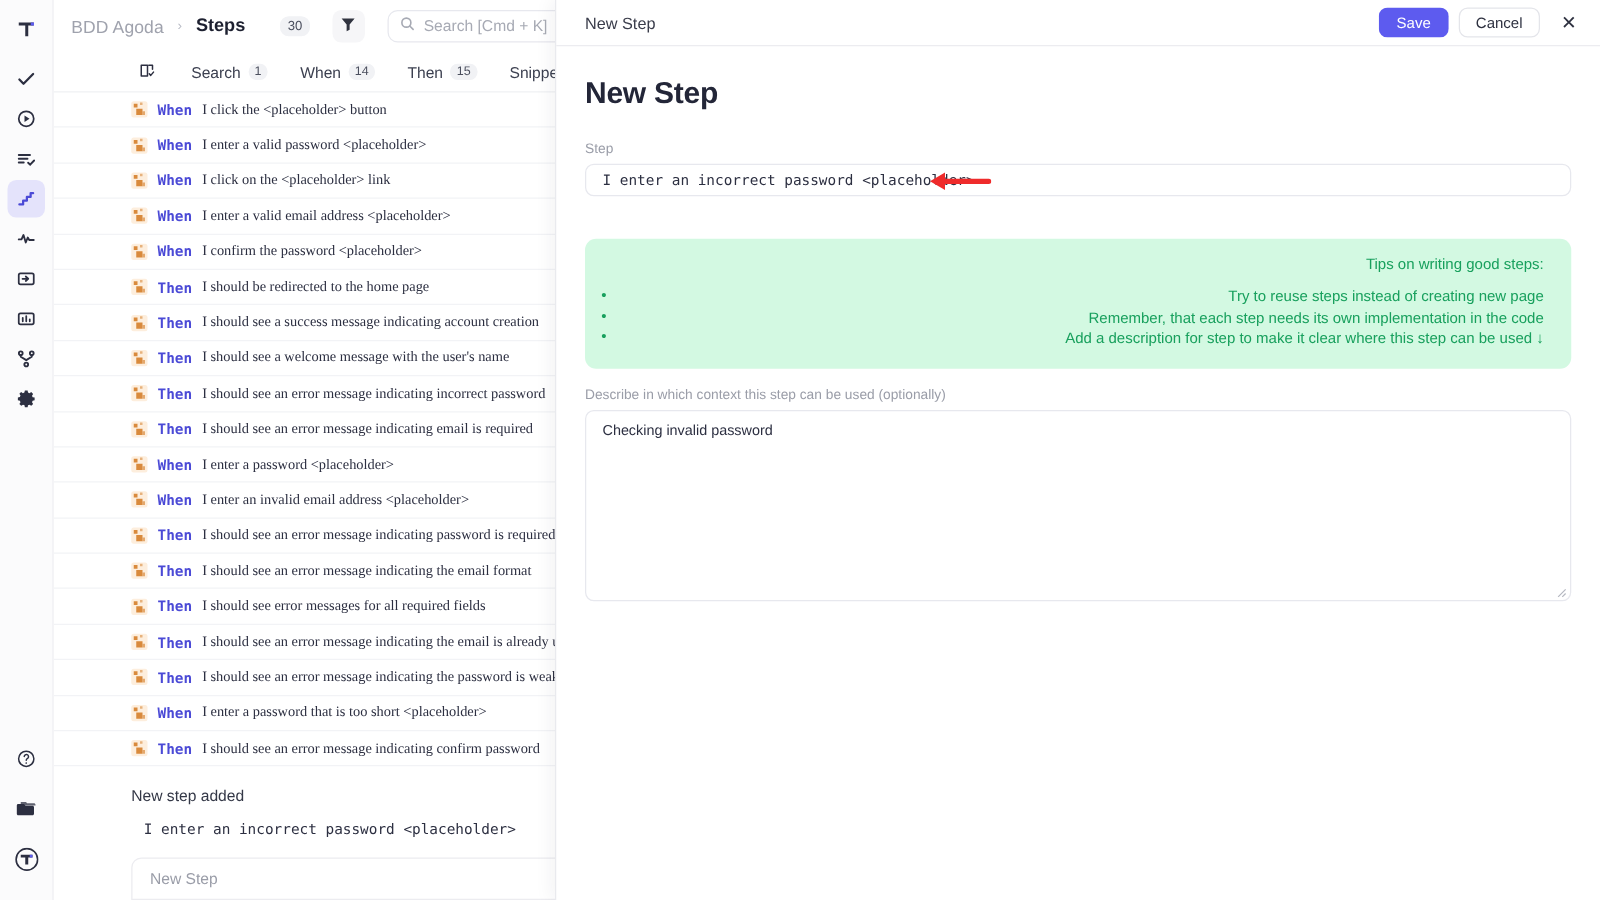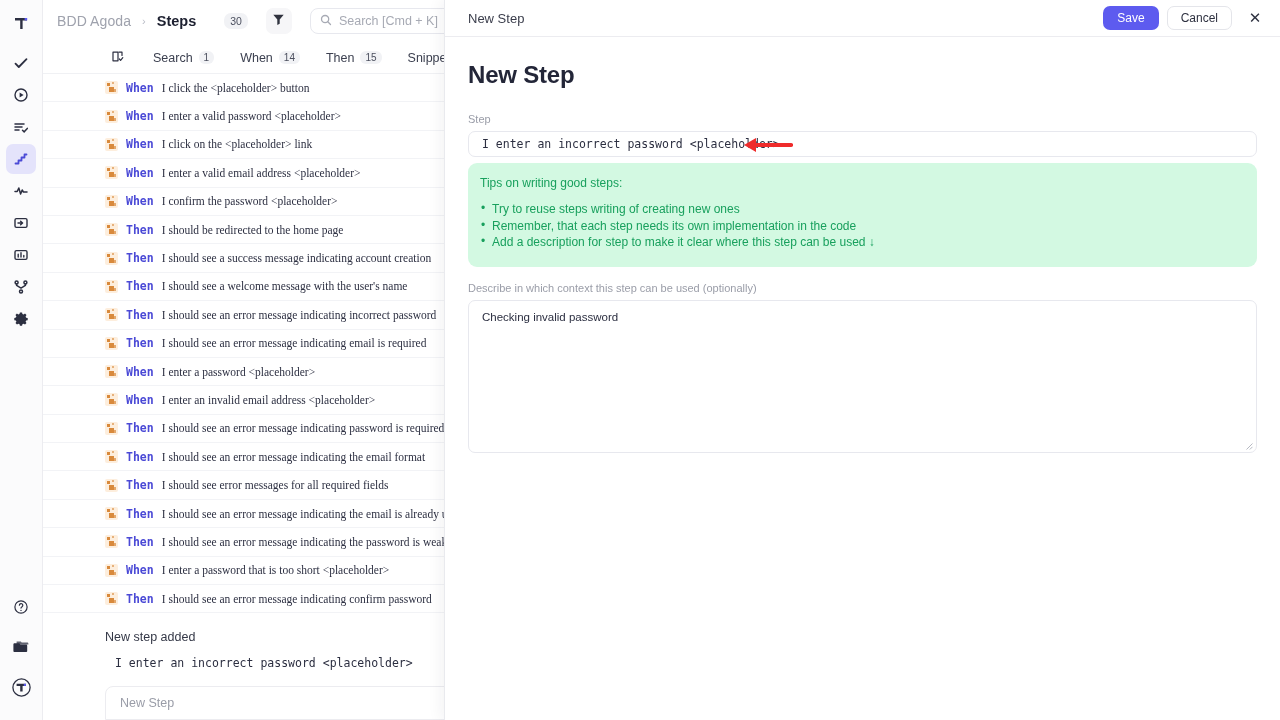--- a/index.html
+++ b/index.html
@@ -178,23 +178,24 @@
     display: flex; align-items: center; padding: 0 13px;
     position: relative; background: #fff;
   }
   .step-input .val {
     font-family: "DejaVu Sans Mono", monospace;
     font-size: 11.5px; color: #2c2f41;
   }
   .arrow-annot { position: absolute; left: 272px; top: 1px; }
 
   .tips {
-    margin-top: 6px;
+    margin-top: 34px;
     background: #d3f9e2; border-radius: 9px;
     padding: 13px 22px 16px 12px;
+    text-align: right;
   }
   .tips-title { font-size: 12px; color: #18a05d; margin-bottom: 11px; }
   .tips li {
     list-style: none; font-size: 12px; color: #18a05d;
     line-height: 16.7px; position: relative; padding-left: 12px;
   }
   .tips li::before {
     content: "•"; position: absolute; left: 1px; top: -1px;
   }
 
@@ -588,21 +589,21 @@
           <svg width="52" height="24" viewBox="0 0 52 24">
               <path d="M50 12H10" stroke="#ef2b2b" stroke-width="4.2" stroke-linecap="round"></path>
               <path d="M3 12l12-7v14z" fill="#ef2b2b"></path>
             </svg>
         </span>
       </div>
 
       <div class="tips">
         <div class="tips-title">Tips on writing good steps:</div>
         <ul>
-          <li>Try to reuse steps writing of creating new ones</li>
+          <li>Try to reuse steps instead of creating new page</li>
           <li>Remember, that each step needs its own implementation in the code</li>
           <li>Add a description for step to make it clear where this step can be used ↓</li>
         </ul>
       </div>
 
       <div class="desc-label">Describe in which context this step can be used (optionally)</div>
       <div class="desc-area">
         <div class="val">Checking invalid password</div>
         <div class="resize-grip">
           <svg width="9" height="9" viewBox="0 0 9 9" stroke="#b6b9c2" stroke-width="1">

